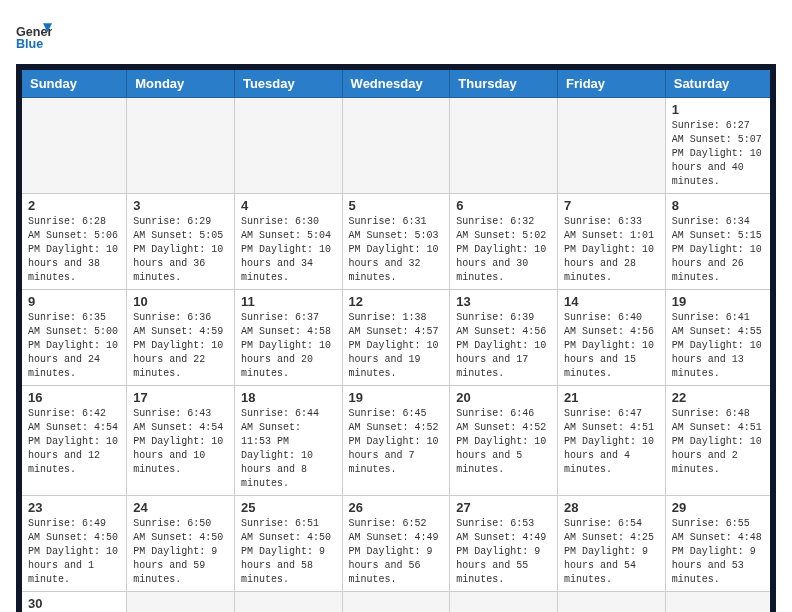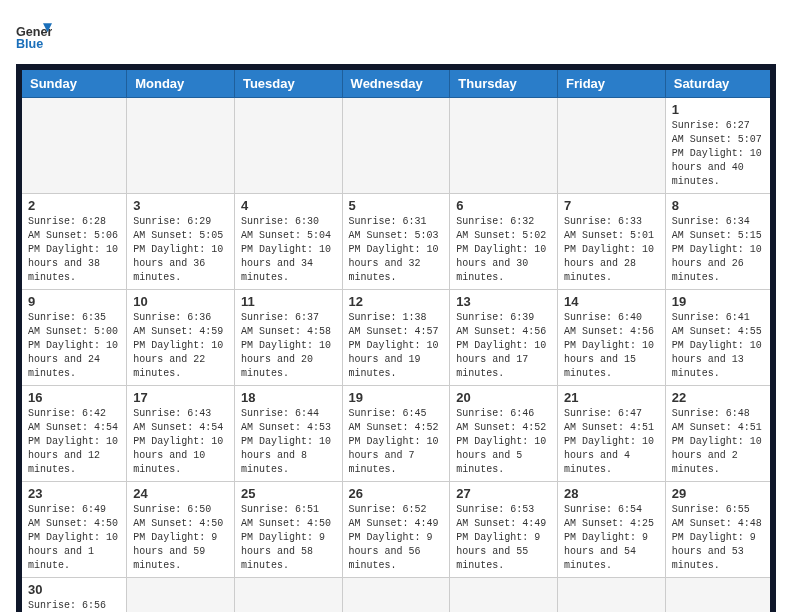--- a/index.html
+++ b/index.html
@@ -160,21 +160,21 @@
         </td>
         <td>
           <span class="day-number">6</span>
           <div class="day-info">Sunrise: 6:32 AM
 Sunset: 5:02 PM
 Daylight: 10 hours and 30 minutes.</div>
         </td>
         <td>
           <span class="day-number">7</span>
           <div class="day-info">Sunrise: 6:33 AM
-Sunset: 5:01 PM
+Sunset: 1:01 PM
 Daylight: 10 hours and 28 minutes.</div>
         </td>
         <td>
           <span class="day-number">8</span>
           <div class="day-info">Sunrise: 6:34 AM
 Sunset: 5:15 PM
 Daylight: 10 hours and 26 minutes.</div>
         </td>
       </tr>
       <tr class="week-row">
@@ -230,21 +230,21 @@
         </td>
         <td>
           <span class="day-number">17</span>
           <div class="day-info">Sunrise: 6:43 AM
 Sunset: 4:54 PM
 Daylight: 10 hours and 10 minutes.</div>
         </td>
         <td>
           <span class="day-number">18</span>
           <div class="day-info">Sunrise: 6:44 AM
-Sunset: 4:53 PM
+Sunset: 11:53 PM
 Daylight: 10 hours and 8 minutes.</div>
         </td>
         <td>
           <span class="day-number">19</span>
           <div class="day-info">Sunrise: 6:45 AM
 Sunset: 4:52 PM
 Daylight: 10 hours and 7 minutes.</div>
         </td>
         <td>
           <span class="day-number">20</span>

